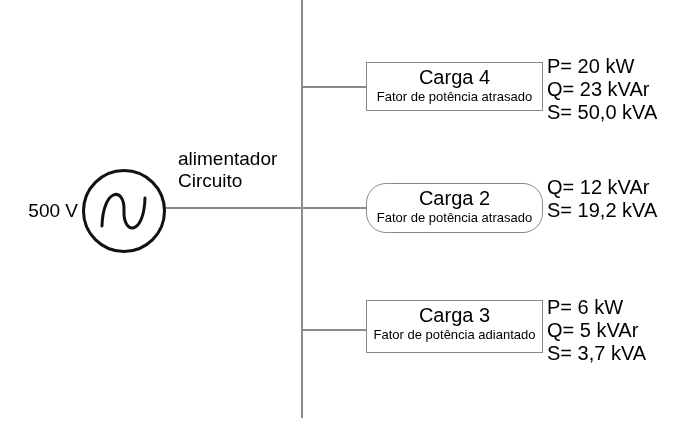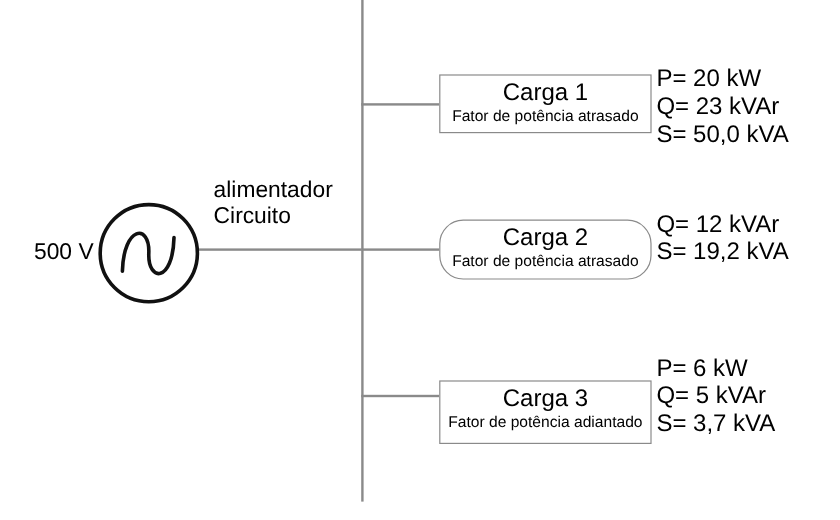--- a/index.html
+++ b/index.html
@@ -29,21 +29,21 @@
     position:absolute; left:178px; top:148px; font-size:19px; line-height:22px;
   }
   .feeder-label span { display:block; }
 
   .load-box {
     position:absolute; left:366px; width:177px; border:1px solid #8a8a8a;
     box-sizing:border-box; background:#fff; text-align:center; overflow:hidden;
   }
   .box-1 { top:62px;  height:49px; }
   .box-2 { top:183px; height:50px;border-radius:20px; }
-  .box-3 { top:317px; height:53px; }
+  .box-3 { top:300px; height:53px; }
   .load-title    { font-size:20px; line-height:24px; margin-top:2px; }
   .load-subtitle { font-size:13px; line-height:16px; }
 
   .pqs {
     position:absolute; left:547px; font-size:20px; line-height:23px; white-space:nowrap;
   }
   .pqs div { display:block; }
   .pqs-1 { top:55px; }
   .pqs-2 { top:176px; }
   .pqs-3 { top:296px; }
@@ -65,21 +65,21 @@
     </svg>
   </div>
   <div class="voltage-label">500 V</div>
 
   <div class="feeder-label">
     <span>alimentador</span>
     <span>Circuito</span>
   </div>
 
   <div class="load-box box-1">
-    <div class="load-title">Carga 1</div>
+    <div class="load-title">Carga 4</div>
     <div class="load-subtitle">Fator de potência atrasado</div>
   </div>
   <div class="pqs pqs-1">
     <div>P= 20 kW</div>
     <div>Q= 23 kVAr</div>
     <div>S= 50,0 kVA</div>
   </div>
 
   <div class="load-box box-2">
     <div class="load-title">Carga 2</div>

